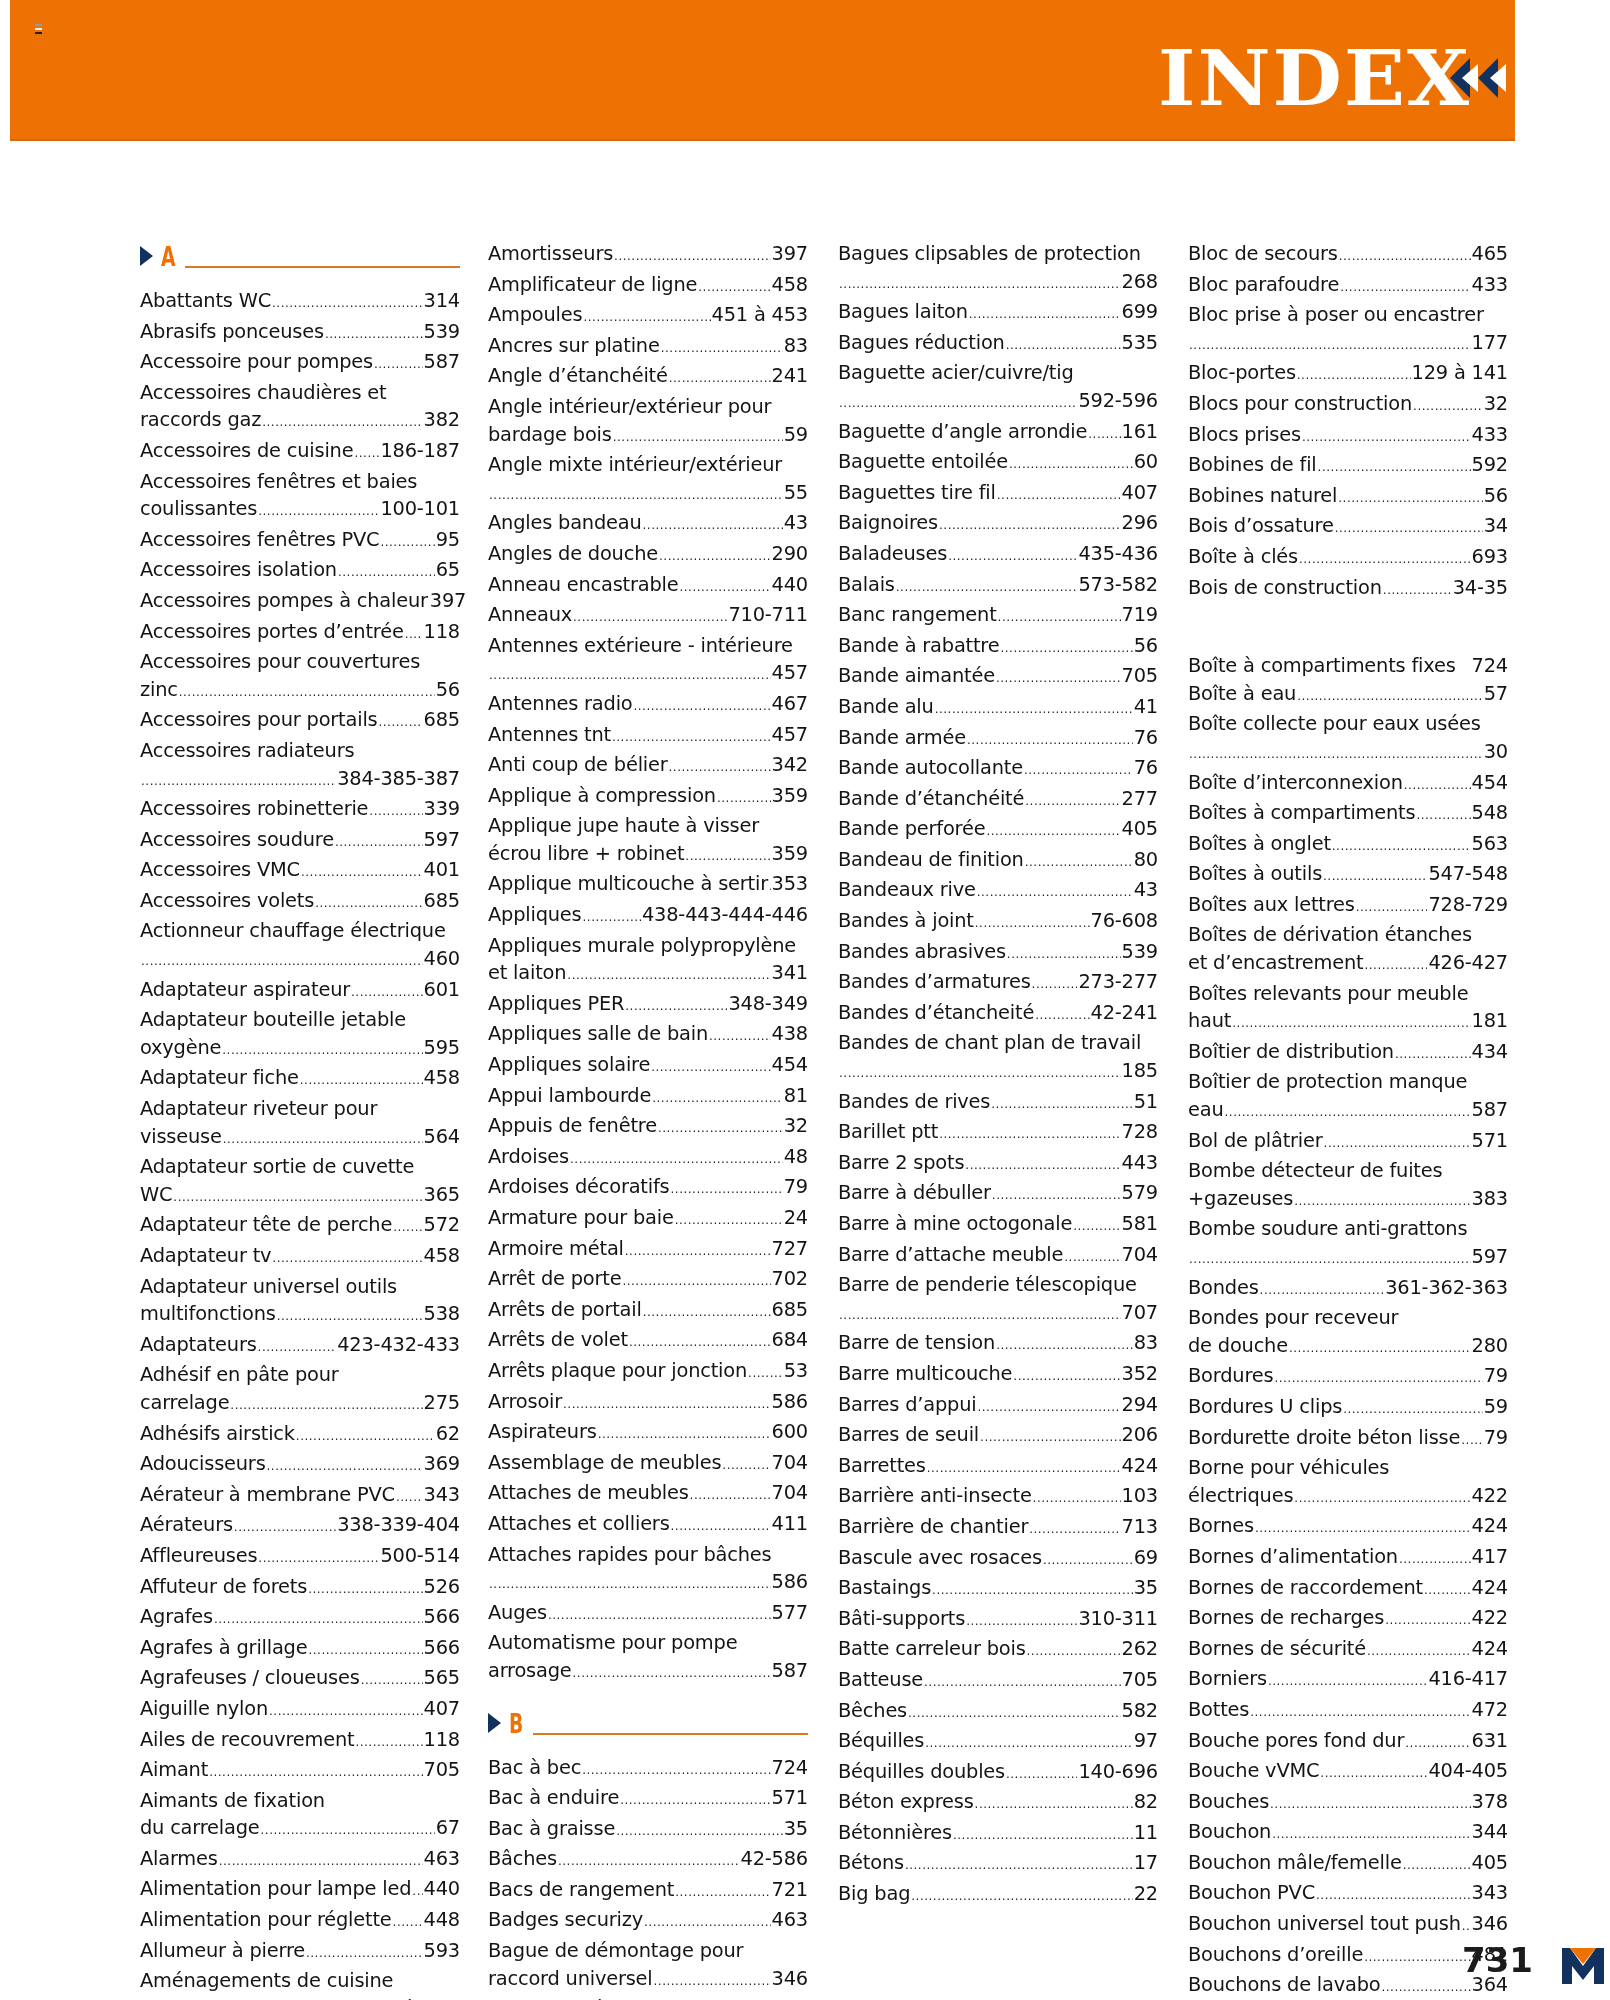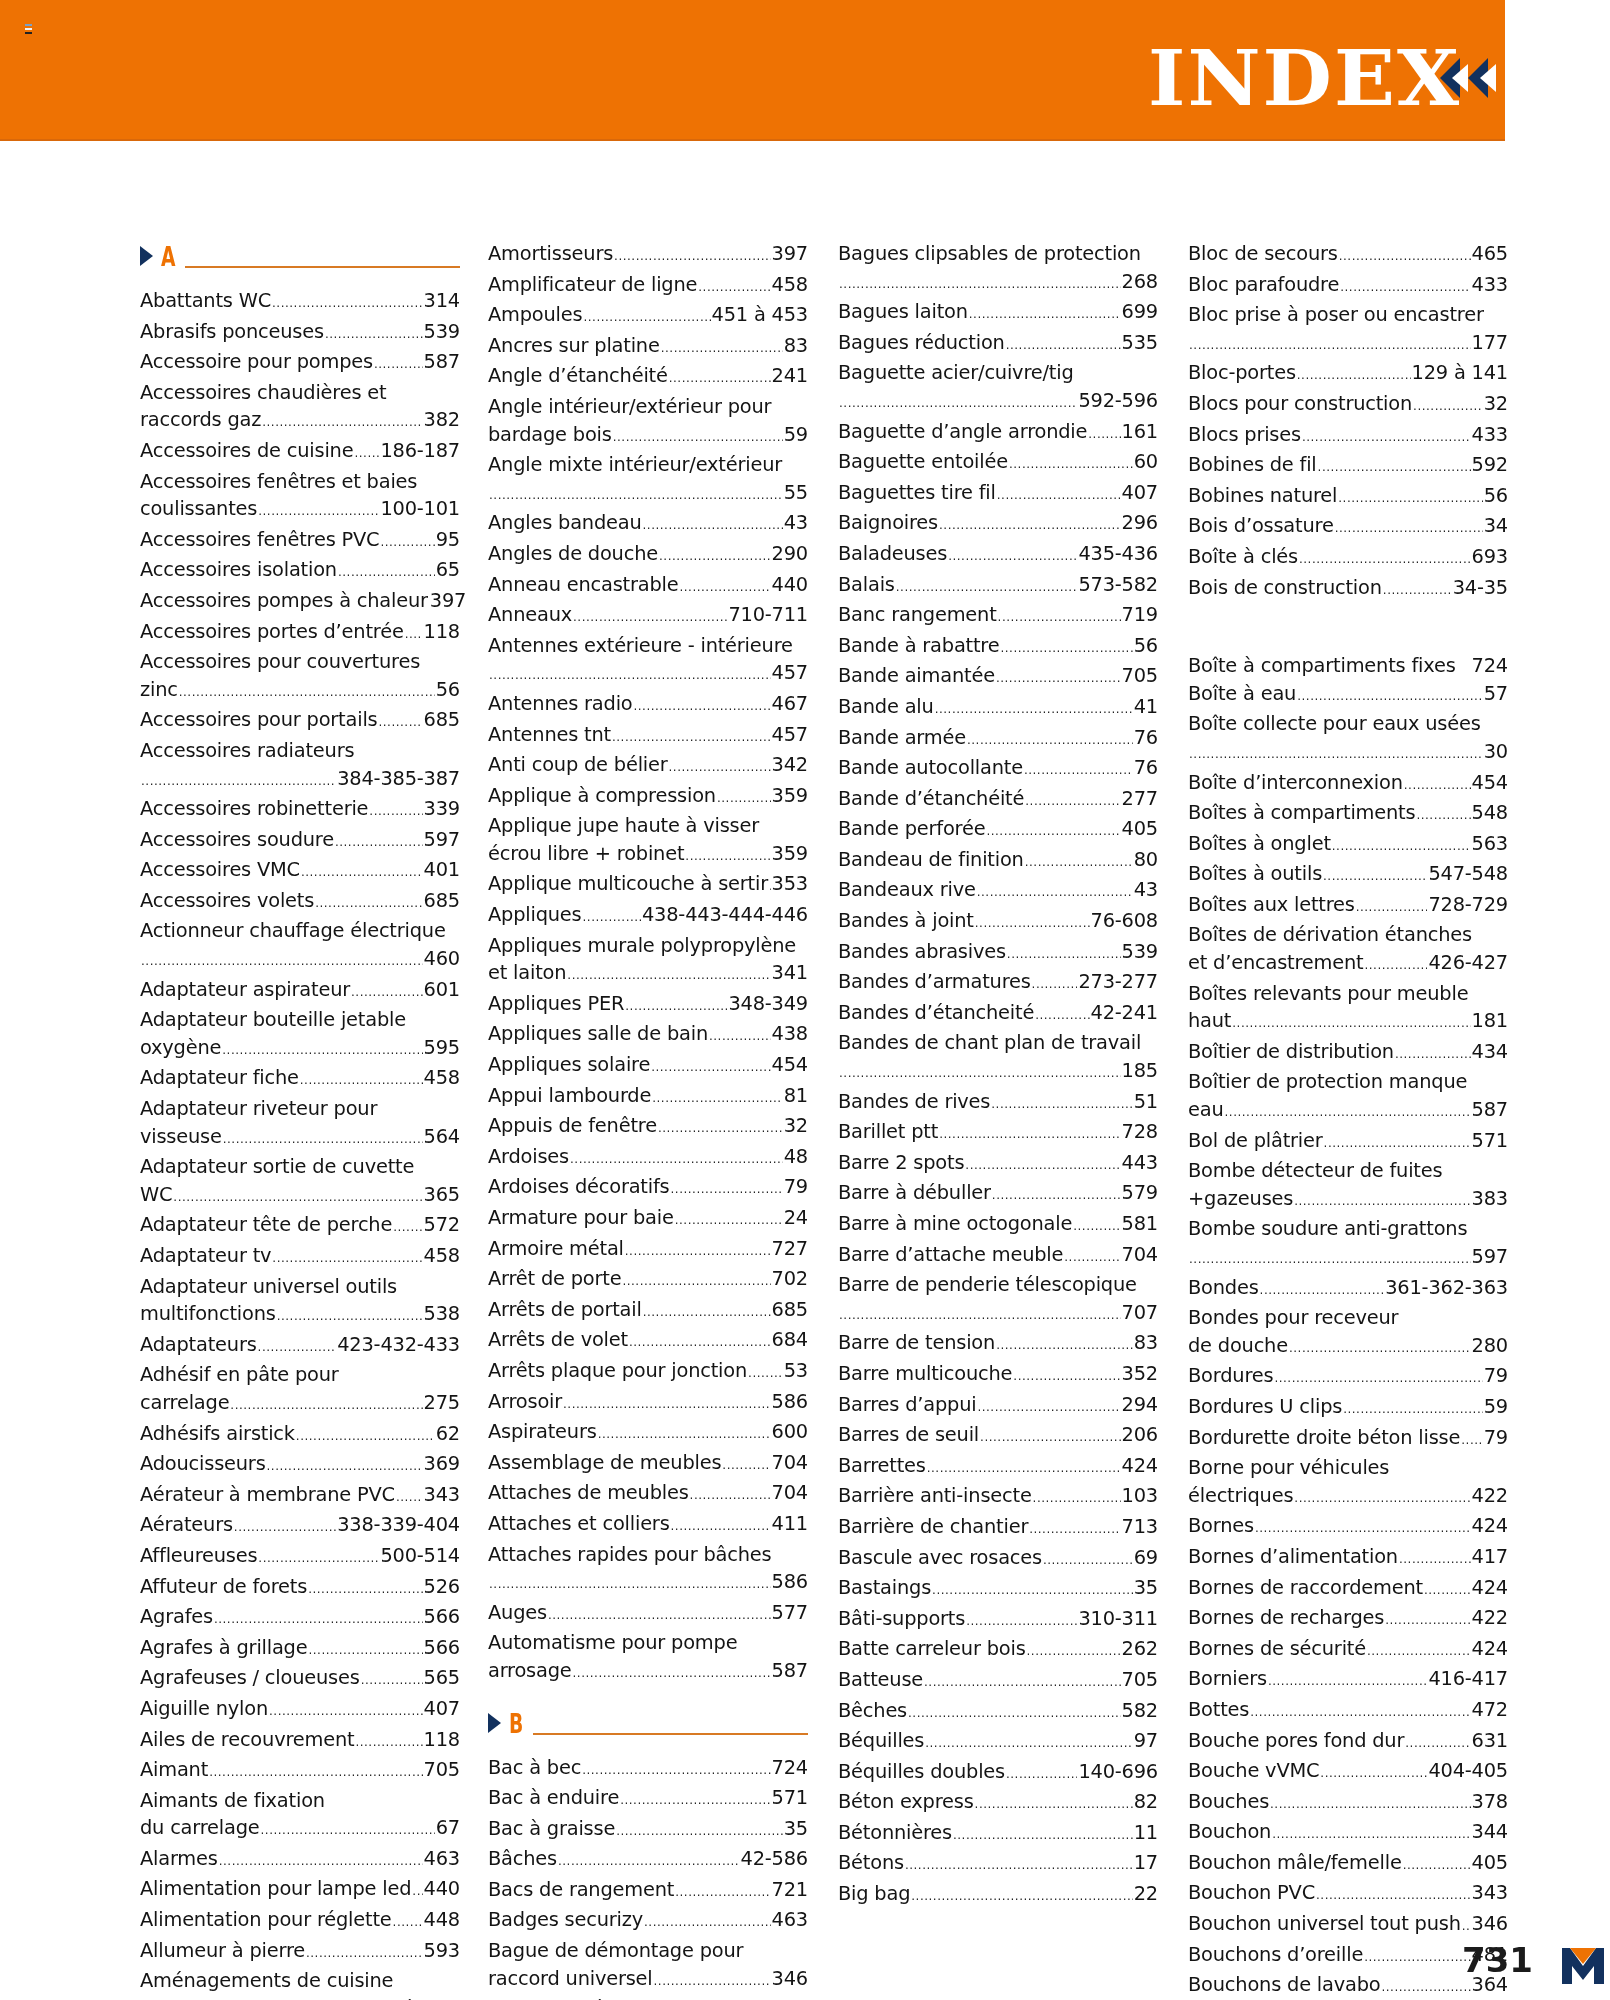--- a/index.html
+++ b/index.html
@@ -1,18 +1,18 @@
 <!DOCTYPE html>
 <html><head>
 <meta charset="utf-8">
 <style>
   html, body { margin:0; padding:0; }
   body { width:1610px; height:2000px; background:#ffffff; position:relative; overflow:hidden;
          font-family:"DejaVu Sans", sans-serif; color:#141414; }
-  .header { position:absolute; left:0; top:0; width:1505px; height:139px; background:#EE7203;
+  .header { position:absolute; left:10px; top:0; width:1505px; height:139px; background:#EE7203;
             border-bottom:2px solid #d9680a; }
   .menu-icon { position:absolute; left:25px; top:24px; width:7px; height:12px; }
   .menu-icon i { display:block; height:2px; margin-bottom:2px; }
   .title { position:absolute; left:1148px; top:38px; font-family:"DejaVu Serif", serif; font-weight:bold;
            font-size:80px; line-height:80px; color:#ffffff; letter-spacing:2px; transform:scaleY(0.95); }
   .arrows { position:absolute; left:1438px; top:56px; width:62px; height:44px; }
   .col { position:absolute; top:243px; width:320px; }
   .c1 { left:140px; } .c2 { left:488px; } .c3 { left:838px; } .c4 { left:1188px; }
   .sec { display:flex; align-items:flex-end; height:27px; margin-bottom:17px; }
   .sec .tri { width:0; height:0; border-top:10px solid transparent; border-bottom:10px solid transparent;

